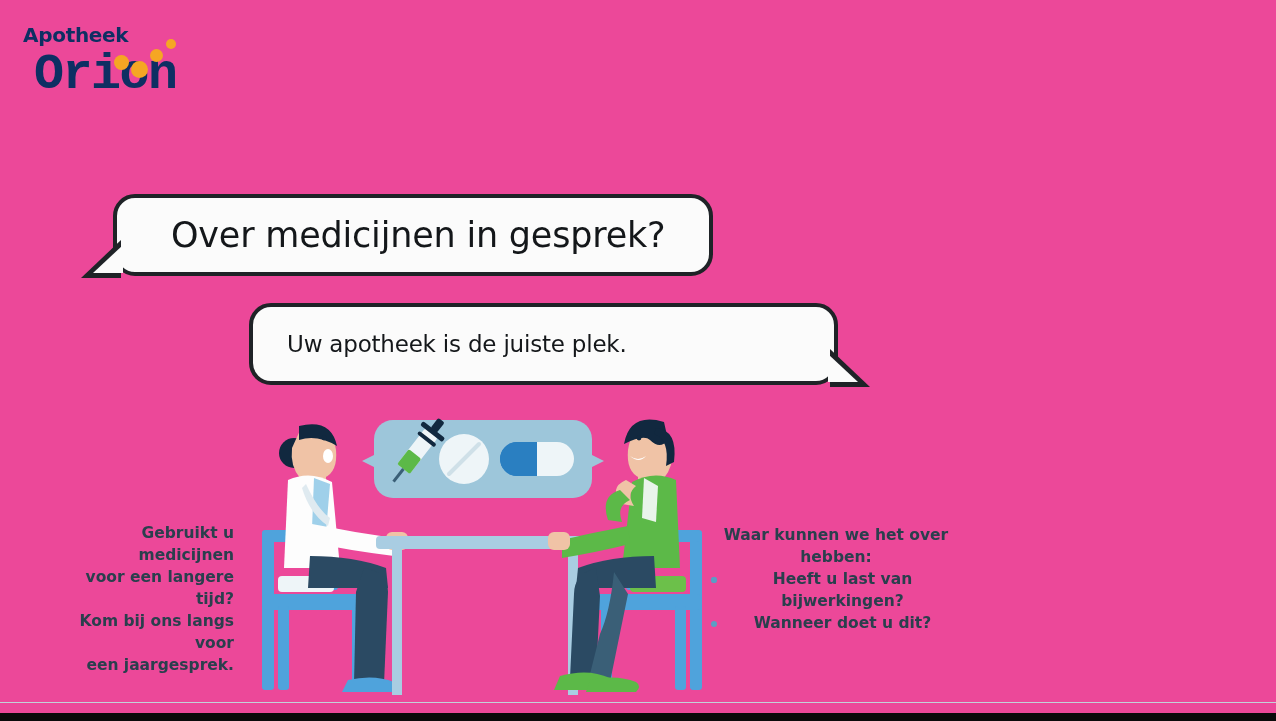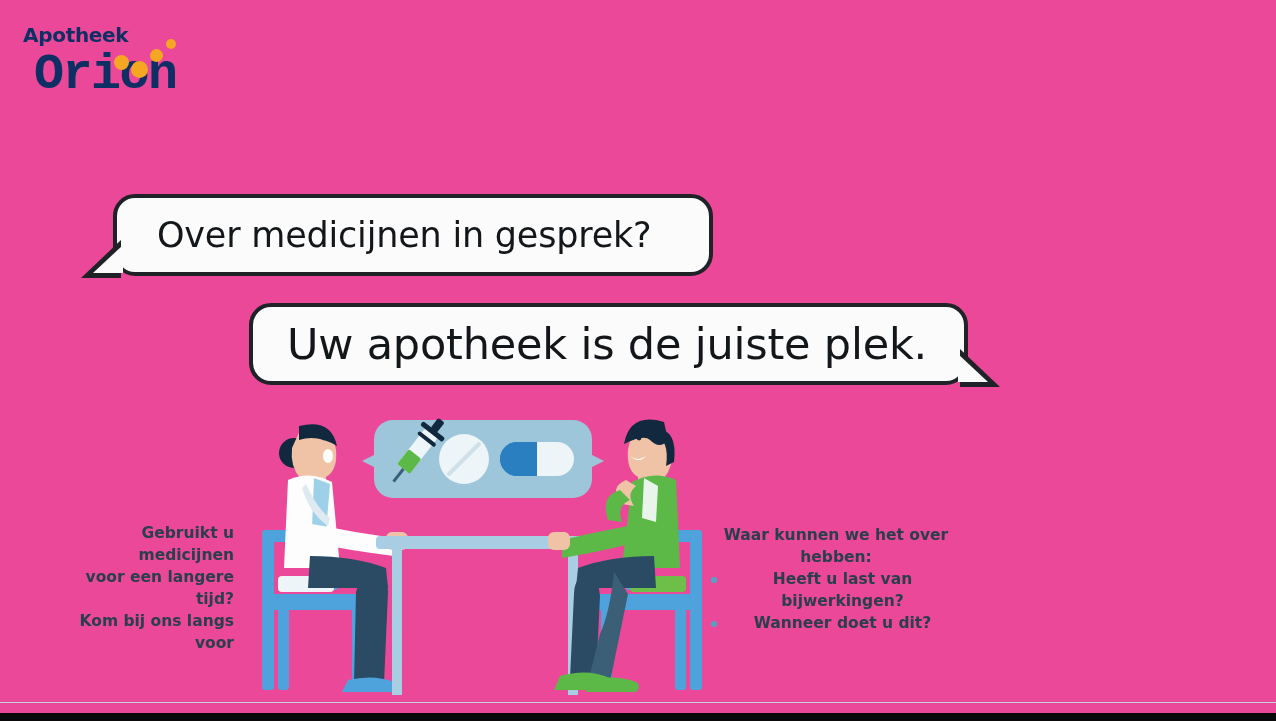--- a/index.html
+++ b/index.html
@@ -71,29 +71,29 @@
     color: #14171a;
     font-family: "DejaVu Sans", sans-serif;
     font-weight: 400;
   }
   #bubble-one {
     left: 113px;
     top: 194px;
     width: 600px;
     height: 82px;
     font-size: 35px;
-    padding-left: 40px;
+    padding-left: 54px;
     letter-spacing: -0.2px;
   }
   #bubble-two {
     left: 249px;
     top: 303px;
-    width: 719px;
+    width: 589px;
     height: 82px;
-    font-size: 43px;
+    font-size: 23px;
     padding-left: 34px;
     letter-spacing: -0.2px;
   }
   
   #bubble-one .tail-outer {
     position: absolute;
     left: -36px;
     bottom: -6px;
     width: 0; height: 0;
     border-style: solid;
@@ -221,20 +221,21 @@
   <div class="bubble" id="bubble-two">
     <span class="tail-outer"></span>
     <span class="tail-inner"></span>
     <span>Uw apotheek is de juiste plek.</span>
   </div>
 
   <div class="sidecopy" id="left-copy">
     <div>Gebruikt u medicijnen</div>
     <div>voor een langere tijd?</div>
     <div>Kom bij ons langs voor</div>
+    <div>een jaargesprek.</div>
   </div>
 
   <div class="sidecopy" id="right-copy">
     <span class="lead">Waar kunnen we het over hebben:</span>
     <ul>
       <li>
         <span class="bullet"></span>
       </li>
       <li>
         <span class="bullet"></span>

